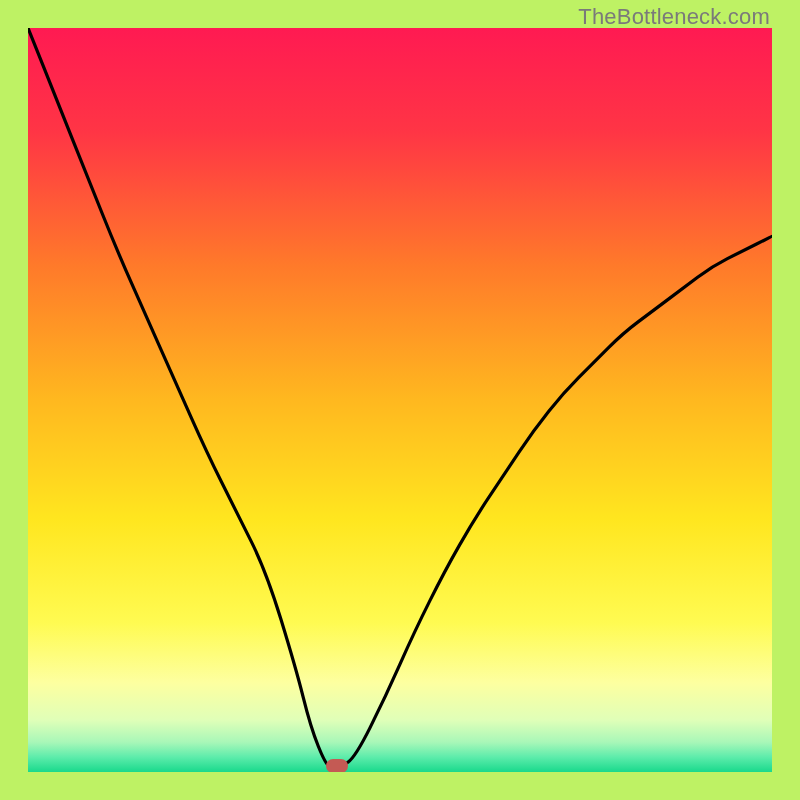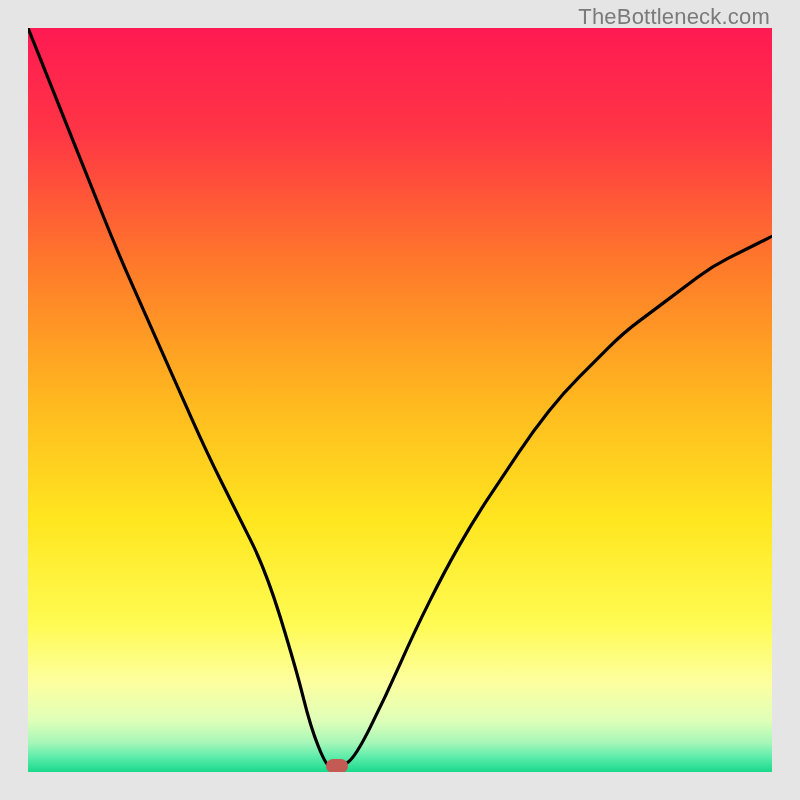--- a/index.html
+++ b/index.html
@@ -8,21 +8,21 @@
     width: 800px;
     height: 800px;
     overflow: hidden;
     background: #000;
     font-family: Arial, Helvetica, sans-serif;
   }
   .frame {
     position: relative;
     width: 800px;
     height: 800px;
-    background: #e5e5e5;
+    background: #bef264;
   }
   .plot-area {
     position: absolute;
     left: 28px;
     top: 28px;
     width: 744px;
     height: 744px;
     overflow: hidden;
   }
   .gradient-bg {

